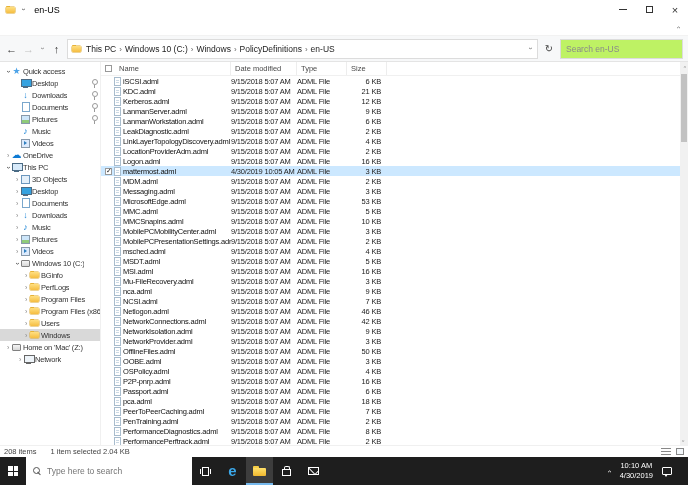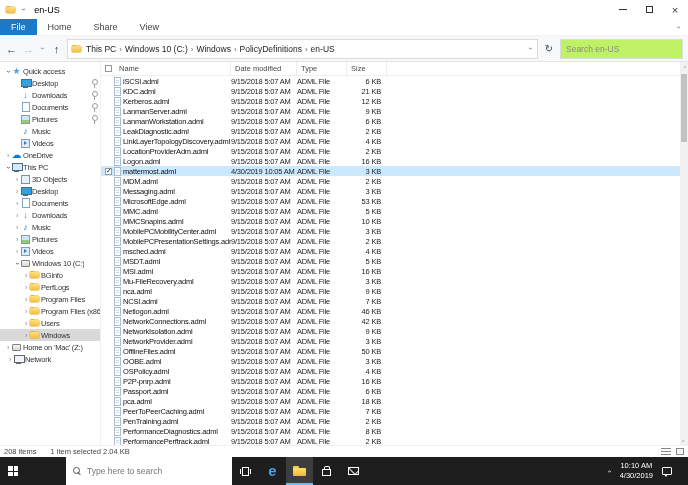--- a/index.html
+++ b/index.html
@@ -122,21 +122,21 @@
   .sb-right{margin-left:auto;display:flex;align-items:center;gap:5px;}
   .ic-view-list{width:10px;height:7px;background:repeating-linear-gradient(to bottom,#888 0,#888 1px,transparent 1px,transparent 3px);}
   .ic-view-thumbs{width:8px;height:7px;border:1px solid #888;background:#f4f8fb;}
 
   
   .taskbar{height:28px;flex:none;background:#1e1e1e;display:flex;align-items:stretch;}
   .tb-btn{width:27px;display:flex;align-items:center;justify-content:center;}
   .start{width:26px;}
   .win-logo{width:10px;height:10px;display:grid;grid-template-columns:1fr 1fr;grid-template-rows:1fr 1fr;gap:1px;}
   .win-logo i{background:#fff;}
-  .tb-search{width:166px;background:#fff;display:flex;align-items:center;padding-left:7px;margin-left:40px;}
+  .tb-search{width:166px;background:#fff;display:flex;align-items:center;padding-left:7px;}
   .ic-search{width:9px;height:9px;position:relative;flex:none;}
   .ic-search::before{content:'';position:absolute;top:0;left:0;width:5px;height:5px;border:1px solid #555;border-radius:50%;}
   .ic-search::after{content:'';position:absolute;width:4px;height:1px;background:#555;transform:rotate(45deg);left:4px;top:6px;}
   .tb-search input{border:0;outline:0;flex:1;height:100%;font-family:inherit;font-size:8.5px;padding:0 5px;color:#333;min-width:0;}
   .tb-search input::placeholder{color:#757575;}
   .tb-btn.active{background:rgba(255,255,255,0.14);box-shadow:inset 0 -2px 0 #76b9ed;}
   .ic-taskview{width:11px;height:9px;position:relative;}
   .ic-taskview::before{content:'';position:absolute;left:2px;right:2px;top:0;bottom:0;border:1px solid #fff;}
   .ic-taskview::after{content:'';position:absolute;top:2px;left:0;width:1px;height:5px;background:#fff;box-shadow:10px 0 0 #fff;}
   .ic-edge::before{content:'e';font-size:15px;font-weight:bold;color:#3ba7e8;line-height:1;}
@@ -168,26 +168,20 @@
           <i></i>
         </div>
       <div class="wc wc-max">
           <i></i>
         </div>
       <div class="wc wc-close"></div>
     </div>
   </div>
 
   <div class="ribbon-row">
-    <div class="rtabs">
-        <div class="rtab active">File</div>
-        <div class="rtab">Home</div>
-        <div class="rtab">Share</div>
-        <div class="rtab">View</div>
-      </div>
     <div class="ribbon-collapse"></div>
   </div>
 
   <div class="address-row">
     <div class="navbtn nb-back"></div>
     <div class="navbtn nb-fwd"></div>
     <div class="navbtn nb-recent"></div>
     <div class="navbtn nb-up"></div>
     <div class="address-box">
       <span class="sic ic-folder ab-icon"></span>
@@ -329,21 +323,21 @@
         <div class="side-item sel" style="padding-left: 22px;">
           <span class="chev"></span>
           <span class="sic ic-folder"></span>
           <span class="slbl">Windows</span>
         </div>
         <div class="side-item" style="padding-left: 4px;">
           <span class="chev"></span>
           <span class="sic ic-drive"></span>
           <span class="slbl">Home on 'Mac' (Z:)</span>
         </div>
-        <div class="side-item" style="padding-left: 6px;">
+        <div class="side-item" style="padding-left: 16px;">
           <span class="chev"></span>
           <span class="sic ic-network"></span>
           <span class="slbl">Network</span>
         </div>
       </div>
 
     <div class="file-area">
       <div class="fheader">
         <div class="hcell c-name">
           <span class="cb"></span>

